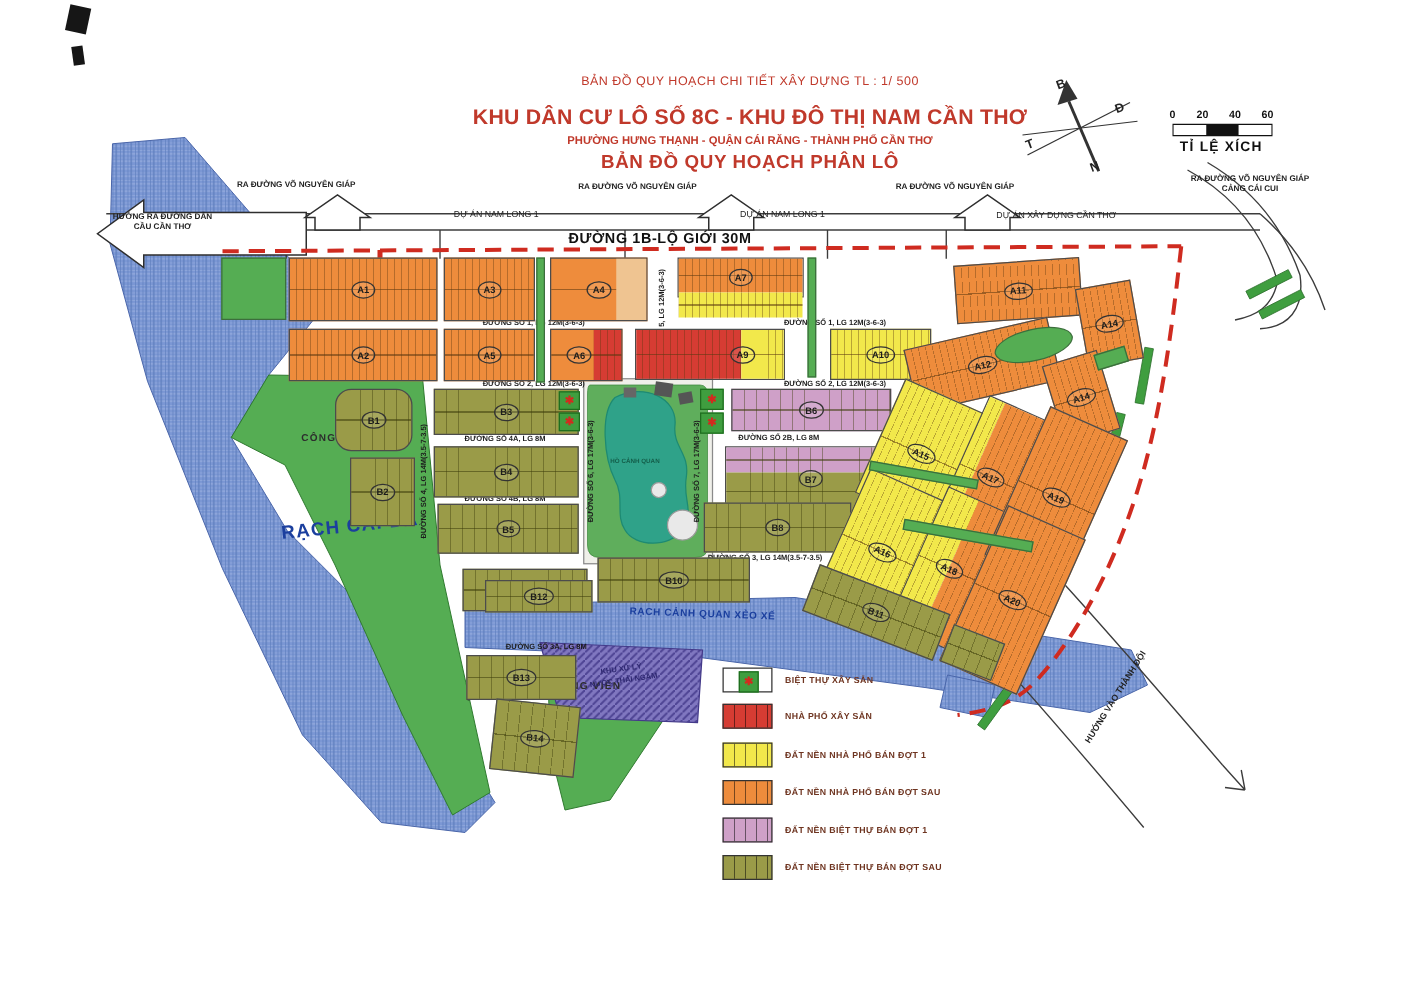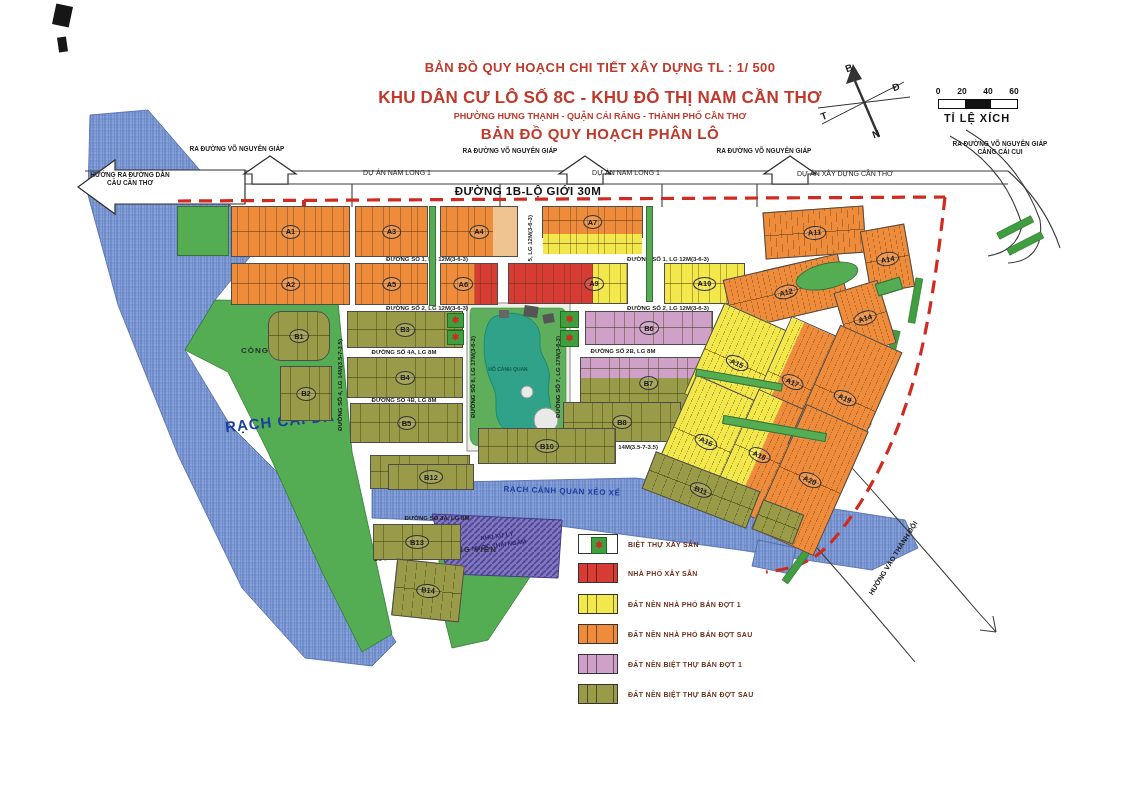--- a/index.html
+++ b/index.html
@@ -1,21 +1,21 @@
 <!DOCTYPE html>
 <html><head>
 <meta charset="utf-8">
 <style>
   html,body{margin:0;padding:0;background:#e9e9e9;}
   .page{position:relative;width:1133px;height:800px;background:#ffffff;overflow:hidden;
         font-family:"Liberation Sans",sans-serif;}
   .abs{position:absolute;}
   
   .title{position:absolute;left:340px;top:60px;width:520px;text-align:center;color:#c0392b;}
-  .t1{font-size:13px;font-weight:bold;letter-spacing:.4px;}
+  .t1{font-size:10px;font-weight:normal;letter-spacing:.4px;}
   .t2{font-size:17px;font-weight:bold;margin-top:13px;letter-spacing:.2px;}
   .t3{font-size:9px;font-weight:bold;margin-top:3px;}
   .t4{font-size:15px;font-weight:bold;margin-top:4px;letter-spacing:.5px;}
   
   .rl,.el,.al,.bigroad{position:absolute;white-space:nowrap;transform:translate(-50%,-50%);}
   .rl{font-size:6px;font-weight:bold;color:#1d1d1d;}
   .el{font-size:6.5px;font-weight:bold;color:#222;}
   .al{font-weight:bold;}
   .bigroad{font-size:11.5px;font-weight:bold;color:#111;letter-spacing:.5px;}
   .r90{transform:translate(-50%,-50%) rotate(-90deg);}
@@ -317,21 +317,21 @@
     </div>
   <div class="blk c-or cellA" style="left:776px;top:412px;width:68px;height:136px;transform:rotate(24deg);">
       <span class="bl">A20</span>
     </div>
   <div class="blk c-gr flat" style="left:695px;top:376px;width:88px;height:8px;transform:rotate(10deg);"></div>
   <div class="blk c-gr flat" style="left:722px;top:424px;width:105px;height:9px;transform:rotate(10deg);"></div>
 
   <div class="blk c-ol cellB" style="left:370px;top:455px;width:100px;height:34px;">
       <span class="bl">B9</span>
     </div>
-  <div class="blk c-ol cellB" style="left:478px;top:428px;width:138px;height:36px;">
+  <div class="blk c-ol cellB" style="left:478px;top:446px;width:122px;height:36px;">
       <span class="bl">B10</span>
     </div>
   <div class="blk c-ol cellB" style="left:645px;top:470px;width:112px;height:40px;transform:rotate(21deg);">
       <span class="bl">B11</span>
     </div>
   <div class="blk c-ol cellB" style="left:756px;top:506px;width:44px;height:32px;transform:rotate(21deg);"></div>
   <div class="blk c-ol cellB" style="left:388px;top:464px;width:86px;height:26px;">
       <span class="bl">B12</span>
     </div>
   <div class="blk c-ol cellB" style="left:373px;top:524px;width:88px;height:36px;">

